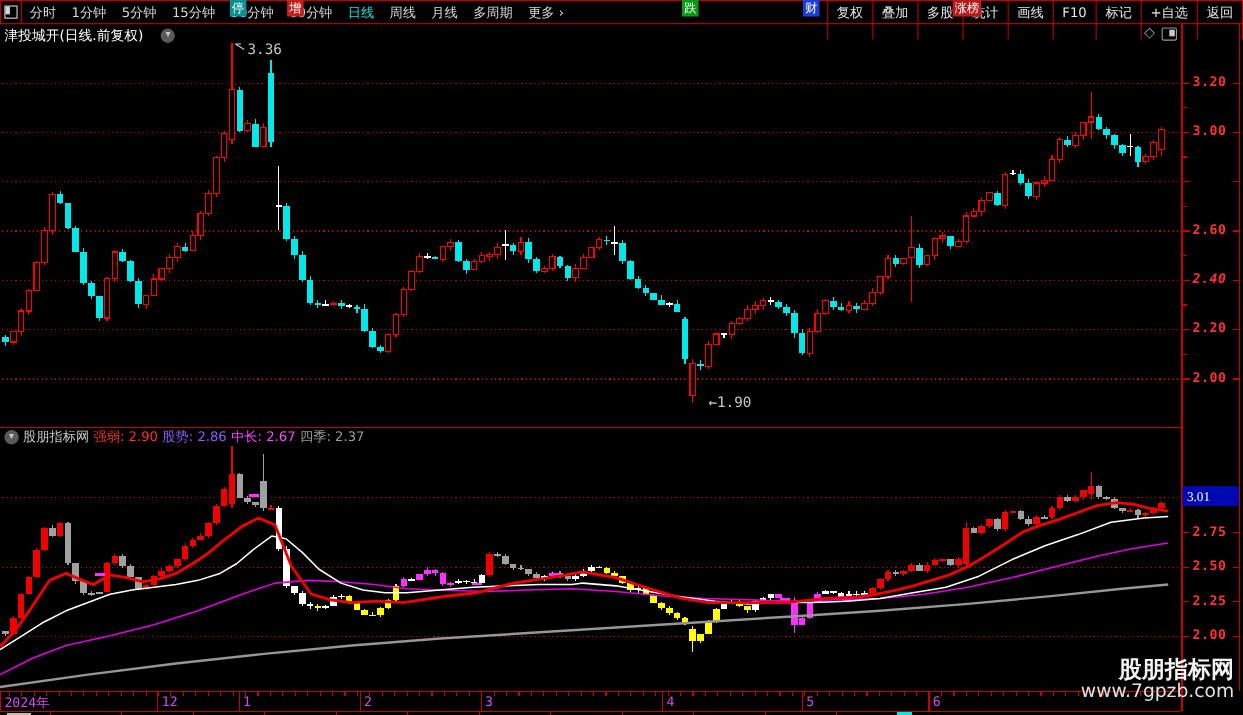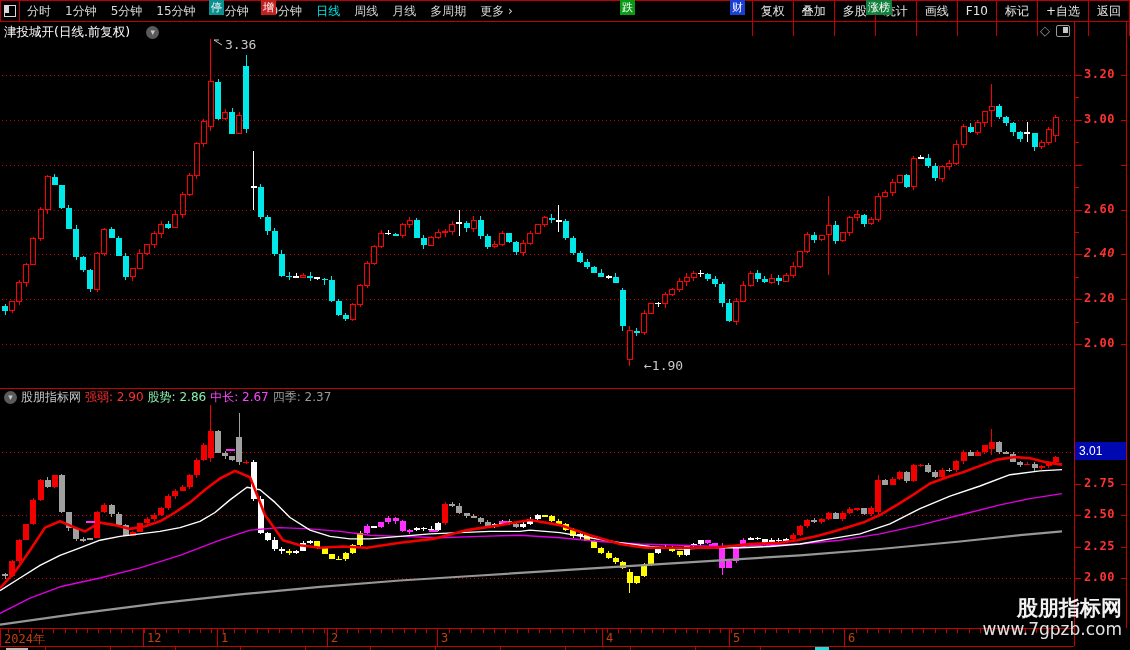--- a/index.html
+++ b/index.html
@@ -22,27 +22,27 @@
   #titlebar{position:absolute;left:4px;top:24px;display:flex;align-items:center;gap:16px;}
   #chart-title{color:#ffffff;font-size:12.5px;}
   .circ-icon{width:13px;height:13px;border-radius:50%;background:#5a5a5a;color:#c8c8c8;font-size:9px;
              display:inline-flex;align-items:center;justify-content:center;line-height:1;}
   #diamond-icon{position:absolute;left:1040px;top:23px;color:#999;font-size:13px;}
   #panel-icon{position:absolute;left:1056px;top:25px;width:12px;height:10px;border:1px solid #9a9a9a;border-radius:2px;}
   #panel-icon::after{content:"";position:absolute;right:1px;top:1px;width:5px;height:6px;background:#c8c8c8;}
   
   .ylab{position:absolute;color:#ff3232;font-family:"DejaVu Sans Mono","Liberation Mono",monospace;
         font-size:12px;font-weight:bold;letter-spacing:.5px;}
-  .xlab{position:absolute;color:#c2410c;font-size:12px;font-family:"DejaVu Sans Mono","Liberation Mono",monospace;}
+  .xlab{position:absolute;color:#d946ef;font-size:12px;font-family:"DejaVu Sans Mono","Liberation Mono",monospace;}
   .marker{position:absolute;top:367px;height:15px;color:#fff;font-size:11px;line-height:15px;padding:0 2px;}
   #ind-header{position:absolute;left:4px;top:390px;height:14px;display:flex;align-items:center;gap:4px;font-size:12px;}
   #ind-name{color:#c8c8c8;}
   .ind-field{white-space:nowrap;}
   #price-badge{position:absolute;left:1075px;top:441px;width:51px;height:18px;background:#0008b2;
-               color:#fff;font-size:12px;font-family:Liberation Sans, sans-serif;
+               color:#fff;font-size:12px;font-family:Liberation Serif, serif;
                line-height:18px;padding-left:4px;box-sizing:border-box;z-index:5;}
   #watermark{position:absolute;right:8px;top:597px;text-align:right;z-index:6;line-height:1.1;}
   #wm1{color:#f2f2f2;font-size:21px;font-weight:bold;}
   #wm2{color:#e2e2e2;font-size:17px;}
   svg{position:absolute;left:0;top:0;}
 </style>
 </head>
 <body>
 
 <div id="screen">
@@ -876,21 +876,21 @@
         <line x1="214" y1="40" x2="219" y2="40" stroke="#c8c8c8" stroke-width="1"></line>
         <text x="225" y="49" fill="#c8c8c8" font-size="13" font-family="DejaVu Sans Mono, monospace">3.36</text>
         <text x="644" y="370" fill="#c8c8c8" font-size="13" font-family="DejaVu Sans Mono, monospace">←1.90</text>
       </g>
     </svg>
 
   <div id="ind-header">
     <span class="circ-icon">▾</span>
     <span id="ind-name">股朋指标网</span>
   <span class="ind-field" style="color: rgb(255, 48, 48);">强弱: 2.90</span>
-      <span class="ind-field" style="color: #86efac;">股势: 2.86</span>
+      <span class="ind-field" style="color: #8b5cf6;">股势: 2.86</span>
       <span class="ind-field" style="color: rgb(255, 68, 255);">中长: 2.67</span>
       <span class="ind-field" style="color: rgb(154, 154, 154);">四季: 2.37</span>
     </div>
 
   <div id="price-badge" style="top: 441.74px;">3.01</div>
 
   <div id="watermark">
     <div id="wm1">股朋指标网</div>
     <div id="wm2">www.7gpzb.com</div>
   </div>
@@ -913,15 +913,15 @@
       <div class="xlab" style="left: 221px; top: 631px;">1</div>
       <div class="xlab" style="left: 331px; top: 631px;">2</div>
       <div class="xlab" style="left: 441px; top: 631px;">3</div>
       <div class="xlab" style="left: 606px; top: 631px;">4</div>
       <div class="xlab" style="left: 733px; top: 631px;">5</div>
       <div class="xlab" style="left: 848px; top: 631px;">6</div>
       <div class="marker" style="left: 209px; top: 0px; background: rgb(11, 143, 143);">停</div>
       <div class="marker" style="left: 261px; top: 0px; background: rgb(195, 32, 32);">增</div>
       <div class="marker" style="left: 620px; top: 0px; background: rgb(12, 154, 22);">跌</div>
       <div class="marker" style="left: 730px; top: 0px; background: rgb(27, 63, 212);">财</div>
-      <div class="marker" style="left: 866px; top: 0px; background: #15803d;">涨榜</div>
+      <div class="marker" style="left: 866px; top: 0px; background: #b91c1c;">涨榜</div>
     </div>
 </div>
 
 </body></html>

